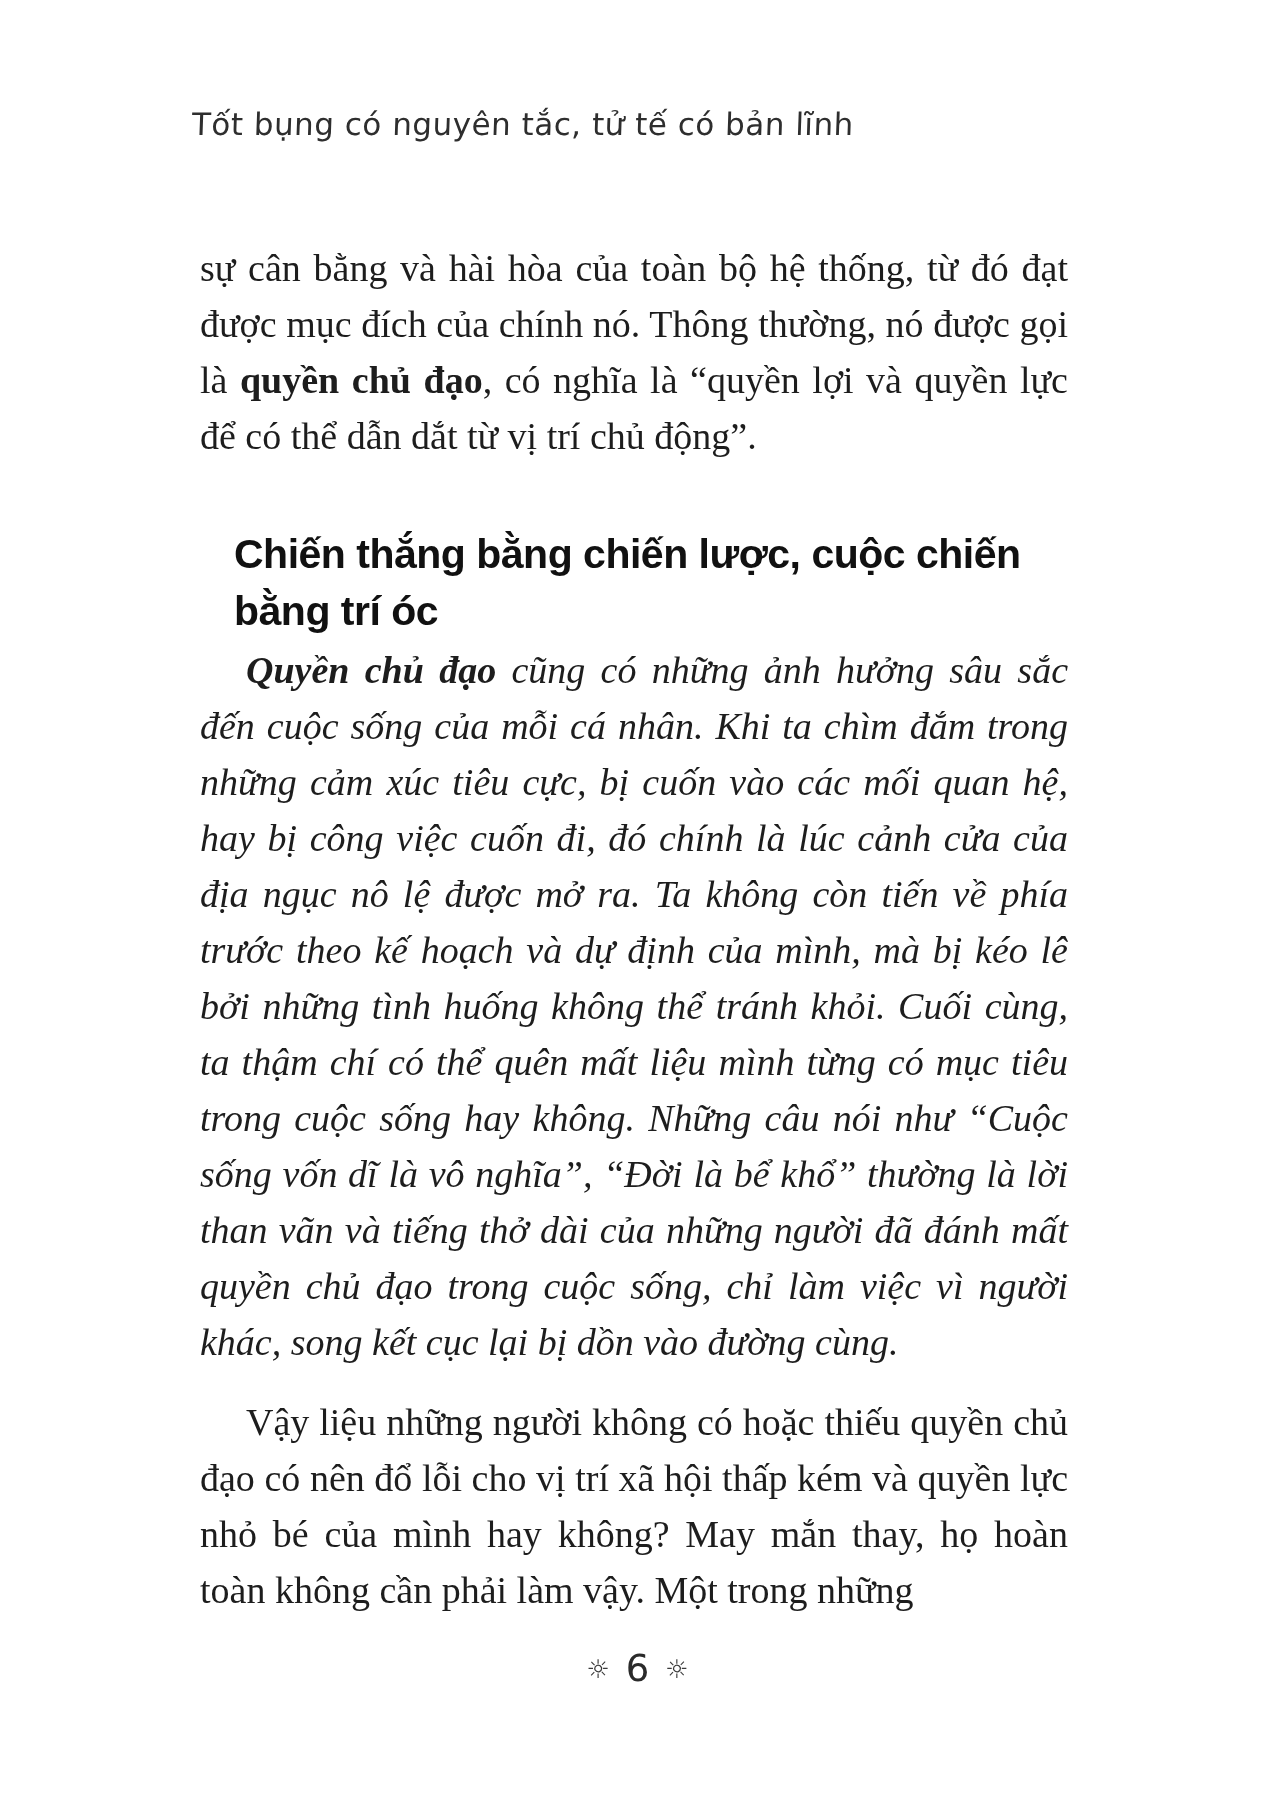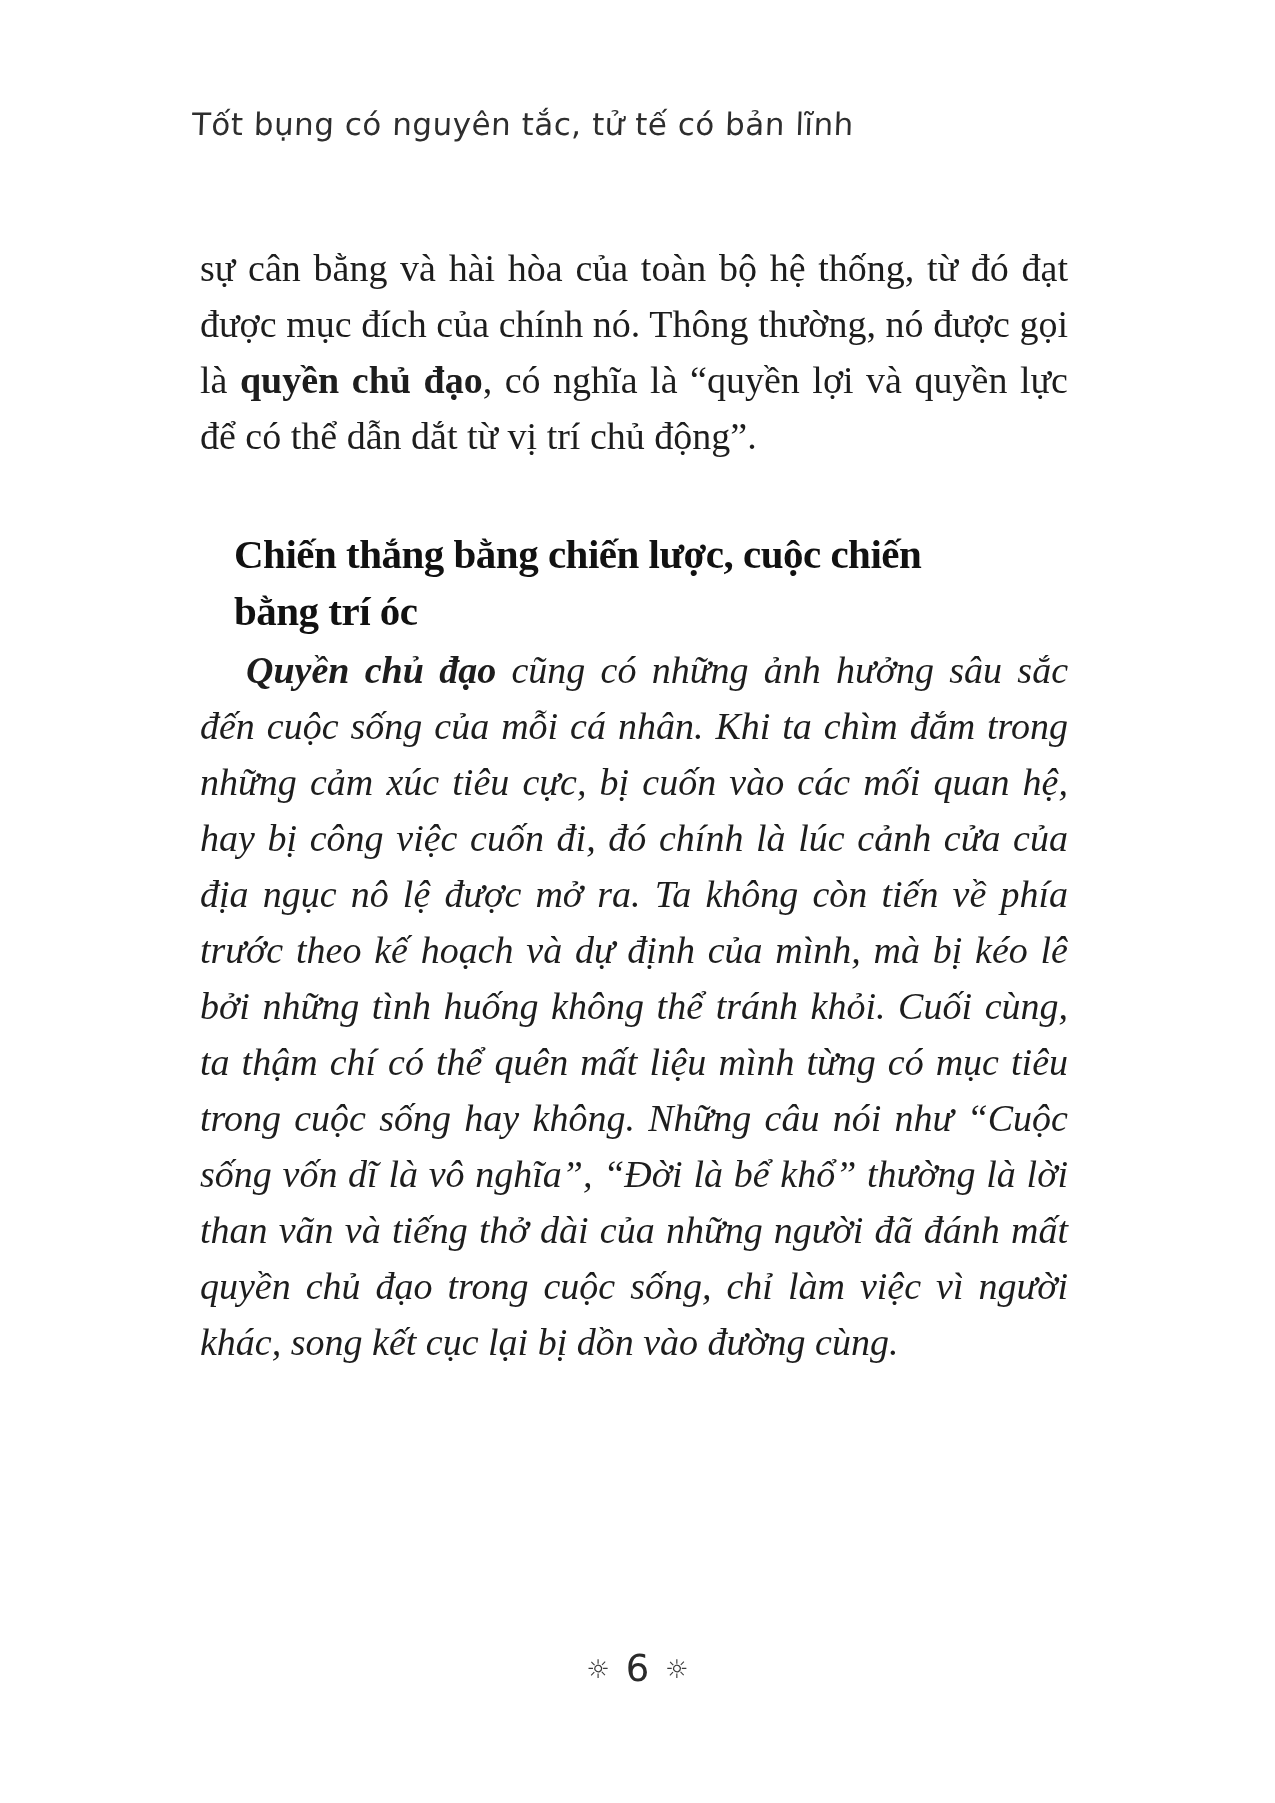--- a/index.html
+++ b/index.html
@@ -42,21 +42,21 @@
   .p-intro   { top: 202px; }
   .p-body    { top: 604px; text-indent: 46px; font-style: italic; }
   .p-closing { top: 1356px; text-indent: 46px; }
   .bold-term { font-weight: bold; }
   
   .section-heading {
     position: absolute;
     left: 234px;
     top: 492px;
     width: 840px;
-    font-family: Liberation Serif, serif;
+    font-family: Liberation Sans, sans-serif;
     font-weight: bold;
     font-size: 41px;
     line-height: 57px;
     letter-spacing: -0.5px;
     color: #111111;
     text-align: left;
   }
   .section-heading .h-line { display: block; }
   
   .page-footer {
@@ -92,20 +92,21 @@
 
   <p class="body-col p-intro"><span>sự cân bằng và hài hòa của toàn bộ hệ thống, từ đó đạt được mục đích của chính nó. Thông thường, nó được gọi là </span><span class="bold-term">quyền chủ đạo</span><span>, có nghĩa là “quyền lợi và quyền lực để có thể dẫn dắt từ vị trí chủ động”.</span></p>
 
   <h2 class="section-heading">
       <span class="h-line">Chiến thắng bằng chiến lược, cuộc chiến</span>
       <span class="h-line">bằng trí óc</span>
     </h2>
 
   <p class="body-col p-body"><span class="bold-term">Quyền chủ đạo</span><span> cũng có những ảnh hưởng sâu sắc đến cuộc sống của mỗi cá nhân. Khi ta chìm đắm trong những cảm xúc tiêu cực, bị cuốn vào các mối quan hệ, hay bị công việc cuốn đi, đó chính là lúc cảnh cửa của địa ngục nô lệ được mở ra. Ta không còn tiến về phía trước theo kế hoạch và dự định của mình, mà bị kéo lê bởi những tình huống không thể tránh khỏi. Cuối cùng, ta thậm chí có thể quên mất liệu mình từng có mục tiêu trong cuộc sống hay không. Những câu nói như “Cuộc sống vốn dĩ là vô nghĩa”, “Đời là bể khổ” thường là lời than vãn và tiếng thở dài của những người đã đánh mất quyền chủ đạo trong cuộc sống, chỉ làm việc vì người khác, song kết cục lại bị dồn vào đường cùng.</span></p>
 
+  <p class="body-col p-closing">Vậy liệu những người không có hoặc thiếu quyền chủ đạo có nên đổ lỗi cho vị trí xã hội thấp kém và quyền lực nhỏ bé của mình hay không? May mắn thay, họ hoàn toàn không cần phải làm vậy. Một trong những</p>
 
   <div class="page-footer">
     <span class="ornament">☼</span>
     <span class="page-number">6</span>
     <span class="ornament">☼</span>
   </div>
 
 </div>
 
 </body></html>

